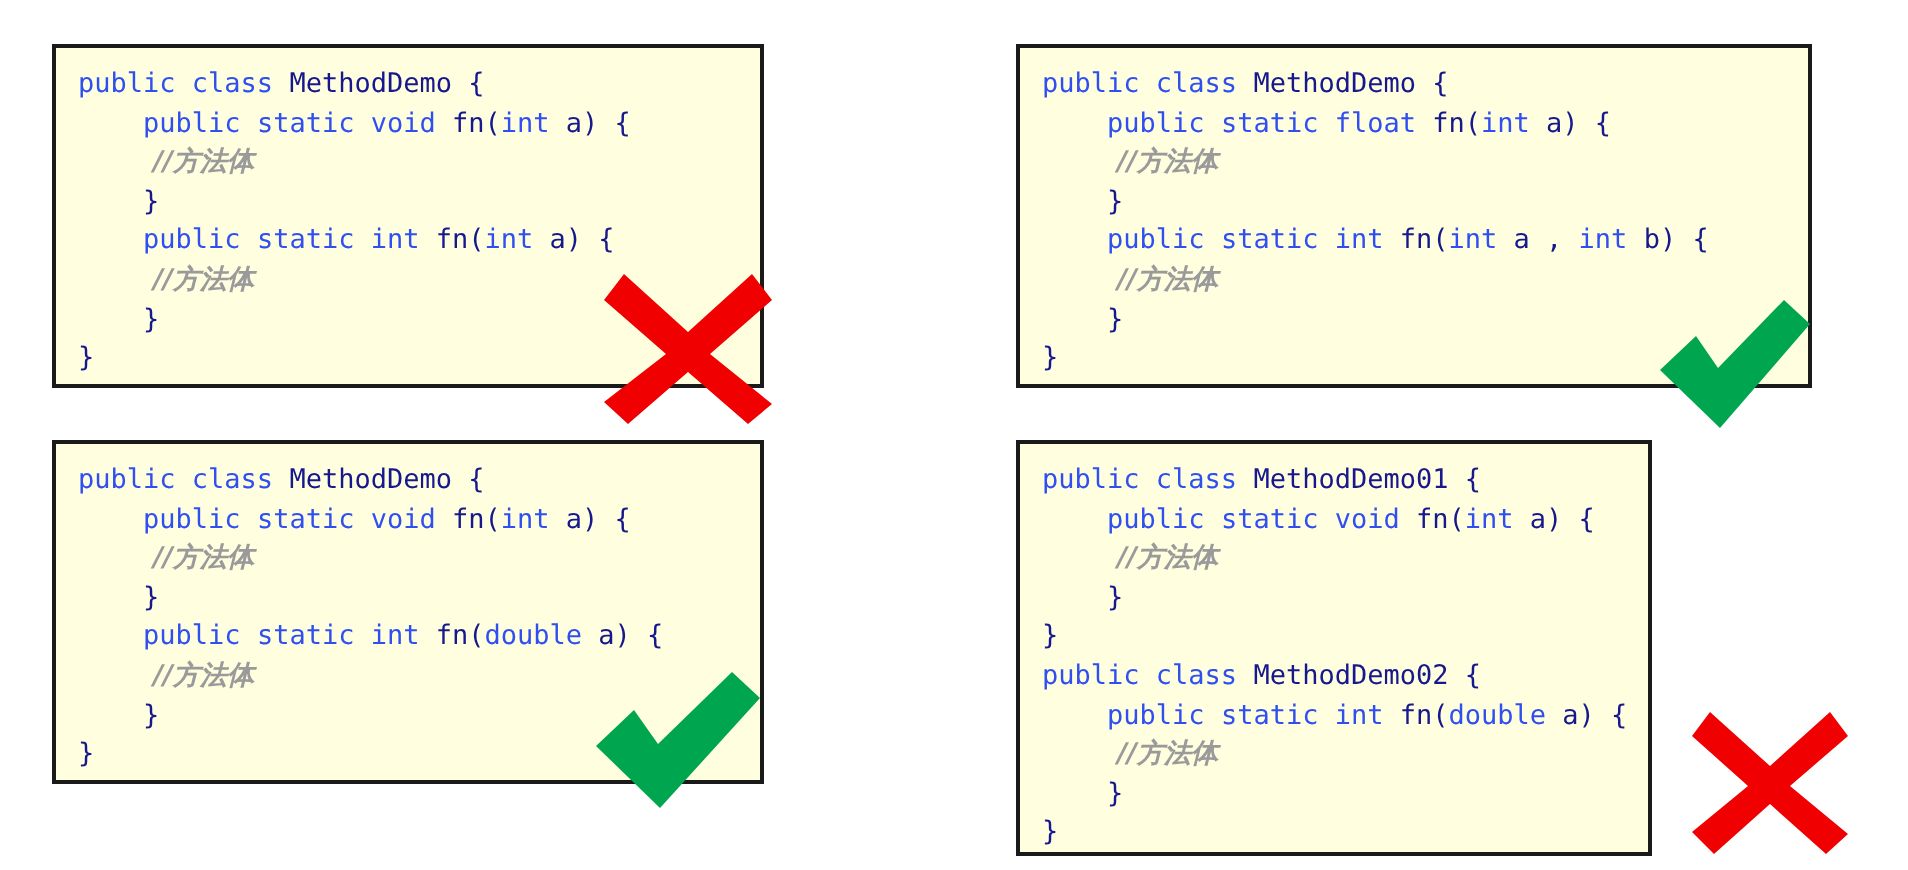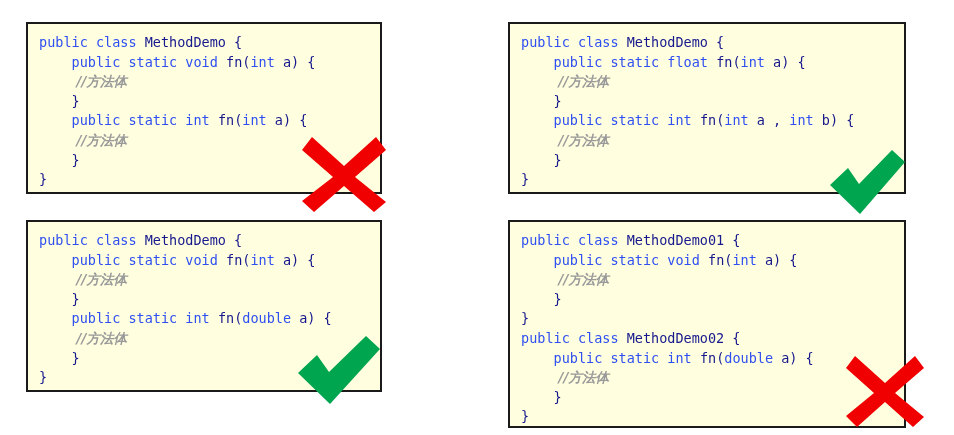--- a/index.html
+++ b/index.html
@@ -38,21 +38,21 @@
   .verdict {
     position: absolute;
     pointer-events: none;
   }
   .verdict svg { display: block; }
 
   
   #box-tl { left: 26px;  top: 22px;  width: 356px; height: 172px; }
   #box-tr { left: 508px; top: 22px;  width: 398px; height: 172px; }
   #box-bl { left: 26px;  top: 220px; width: 356px; height: 172px; }
-  #box-br { left: 508px; top: 220px; width: 398px; height: 208px; }
+  #box-br { left: 508px; top: 220px; width: 318px; height: 208px; }
 
   #verdict-tl { left: 298px; top: 133px; }
   #verdict-tr { left: 826px; top: 148px; }
   #verdict-bl { left: 294px; top: 334px; }
   #verdict-br { left: 842px; top: 352px; }
 </style>
 </head>
 <body>
 
 <div class="code-box" id="box-tl">

